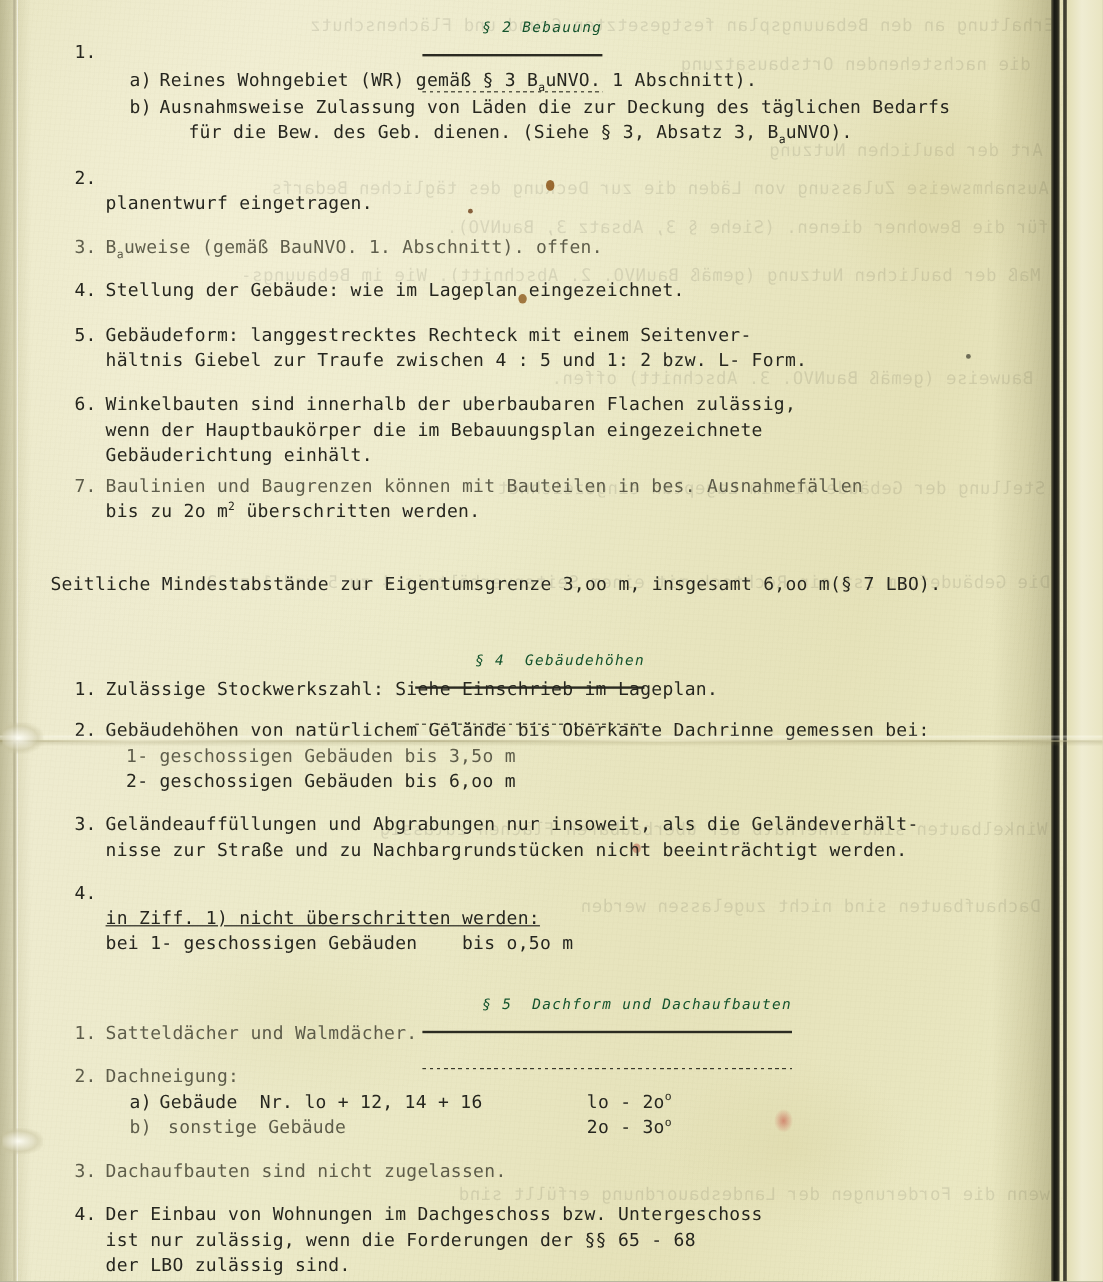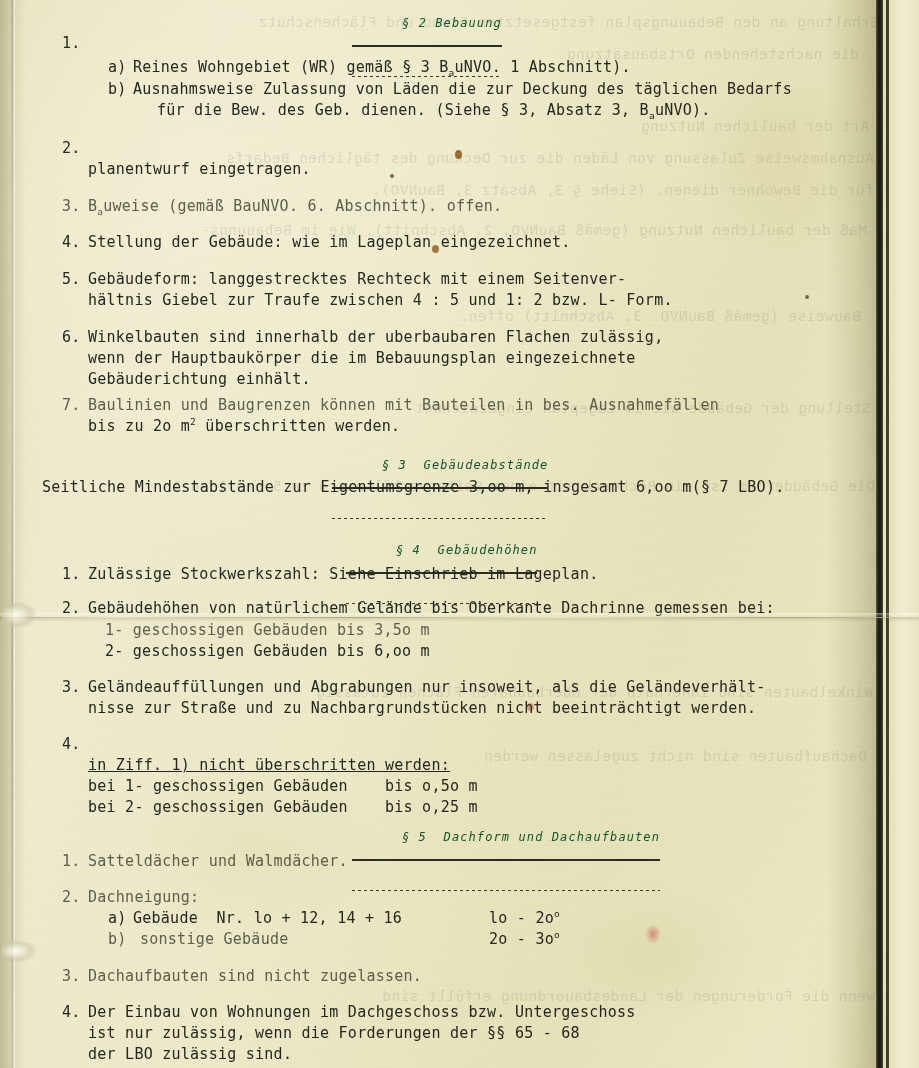--- a/index.html
+++ b/index.html
@@ -241,43 +241,38 @@
     <div class="ln" style="left:133px; top:59px;"><span>Reines Wohngebiet (WR) gemäß § 3 B</span><sub class="sm">a</sub><span>uNVO. 1 Abschnitt).</span></div>
 
     <div class="ln" style="left:108px; top:81px;">b)</div>
     <div class="ln" style="left:133px; top:81px;">Ausnahmsweise Zulassung von Läden die zur Deckung des täglichen Bedarfs</div>
     <div class="ln" style="left:157px; top:102px;"><span>für die Bew. des Geb. dienen. (Siehe § 3, Absatz 3, B</span><sub class="sm">a</sub><span>uNVO).</span></div>
 
     <div class="ln" style="left:62px; top:140px;">2.</div>
     <div class="ln" style="left:88px; top:161px;">planentwurf eingetragen.</div>
 
     <div class="ln faded" style="left:62px; top:198px;">3.</div>
-    <div class="ln faded" style="left:88px; top:198px;"><span>B</span><sub class="sm">a</sub><span>uweise (gemäß BauNVO. 6. Abschnitt). offen.</span></div>
+    <div class="ln faded" style="left:88px; top:198px;"><span>B</span><sub class="sm">a</sub><span>uweise (gemäß BauNVO. 1. Abschnitt). offen.</span></div>
 
     <div class="ln" style="left:62px; top:234px;">4.</div>
     <div class="ln" style="left:88px; top:234px;">Stellung der Gebäude: wie im Lageplan eingezeichnet.</div>
 
     <div class="ln" style="left:62px; top:271px;">5.</div>
     <div class="ln" style="left:88px; top:271px;">Gebäudeform: langgestrecktes Rechteck mit einem Seitenver-</div>
     <div class="ln" style="left:88px; top:292px;">hältnis Giebel zur Traufe zwischen 4 : 5 und 1: 2 bzw. L- Form.</div>
 
     <div class="ln" style="left:62px; top:329px;">6.</div>
     <div class="ln" style="left:88px; top:329px;">Winkelbauten sind innerhalb der uberbaubaren Flachen zulässig,</div>
     <div class="ln" style="left:88px; top:350px;">wenn der Hauptbaukörper die im Bebauungsplan eingezeichnete</div>
     <div class="ln" style="left:88px; top:371px;">Gebäuderichtung einhält.</div>
 
     <div class="ln faded" style="left:62px; top:397px;">7.</div>
     <div class="ln faded" style="left:88px; top:397px;">Baulinien und Baugrenzen können mit Bauteilen in bes. Ausnahmefällen</div>
     <div class="ln" style="left:88px; top:418px;"><span>bis zu 2o m</span><sup class="sm">2</sup><span> überschritten werden.</span></div>
 
-    <div class="heading" style="left:332px; top:444px;">
-      <span>§ 3  Gebäudeabstände</span>
-      <span class="hd-rule"></span>
-      <span class="hd-rule2"></span>
-    </div>
 
     <div class="ln" style="left:42px; top:479px;">Seitliche Mindestabstände zur Eigentumsgrenze 3,oo m, insgesamt 6,oo m(§ 7 LBO).</div>
 
     <div class="heading" style="left:346px; top:529px;text-align:center;">
       <span>§ 4  Gebäudehöhen</span>
       <span class="hd-rule"></span>
       <span class="hd-rule2"></span>
     </div>
 
     <div class="ln" style="left:62px; top:566px;">1.</div>
@@ -288,21 +283,20 @@
     <div class="ln faded" style="left:105px; top:622px;">1- geschossigen Gebäuden bis 3,5o m</div>
     <div class="ln" style="left:105px; top:643px;">2- geschossigen Gebäuden bis 6,oo m</div>
 
     <div class="ln" style="left:62px; top:679px;">3.</div>
     <div class="ln" style="left:88px; top:679px;">Geländeauffüllungen und Abgrabungen nur insoweit, als die Geländeverhält-</div>
     <div class="ln" style="left:88px; top:700px;">nisse zur Straße und zu Nachbargrundstücken nicht beeinträchtigt werden.</div>
 
     <div class="ln" style="left:62px; top:736px;">4.</div>
     <div class="ln" style="left:88px; top:757px;text-decoration:underline;">in Ziff. 1) nicht überschritten werden:</div>
     <div class="ln" style="left:88px; top:778px;">bei 1- geschossigen Gebäuden    bis o,5o m</div>
-    <div class="ln" style="left:88px; top:799px;">bei 2- geschossigen Gebäuden    bis o,25 m</div>
 
     <div class="heading" style="left:352px; top:816px;">
       <span>§ 5  Dachform und Dachaufbauten</span>
       <span class="hd-rule"></span>
       <span class="hd-rule2"></span>
     </div>
 
     <div class="ln faded" style="left:62px; top:853px;">1.</div>
     <div class="ln faded" style="left:88px; top:853px;">Satteldächer und Walmdächer.</div>
 

